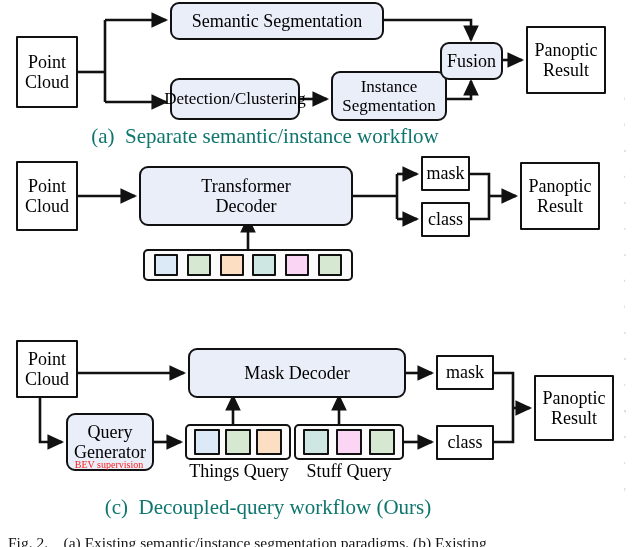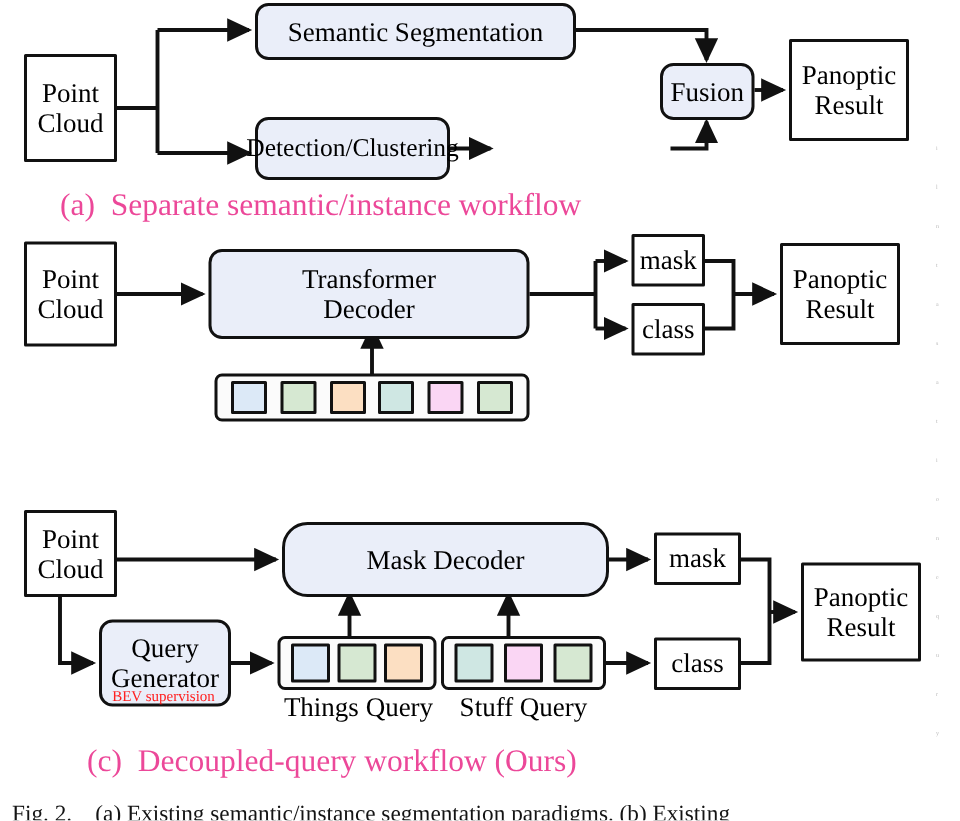--- a/index.html
+++ b/index.html
@@ -60,23 +60,23 @@
   }
   .qcell {
     box-sizing: border-box;
     border: 2.5px solid #111111;
     border-radius: 1px;
   }
 
   
   .caption {
     position: absolute;
-    text-align: left;
-    white-space: pre;
-    color: #ec4899;
+    text-align: center;
+    white-space: pre;
+    color: #0f766e;
   }
   .sublabel {
     position: absolute;
     text-align: center;
     white-space: pre;
     color: #000;
   }
   .redlabel {
     position: absolute;
     text-align: center;
@@ -181,20 +181,22 @@
     </g>
   </svg>
 
   <div class="node sq" style="left:16px;top:36px;width:62px;height:72px;font-size:18px;">Point
 Cloud</div>
 
   <div class="node round fill" style="left:170px;top:2px;width:214px;height:38px;font-size:18px;">Semantic Segmentation</div>
 
   <div class="node round fill" style="left:170px;top:78px;width:130px;height:42px;font-size:17px;">Detection/Clustering</div>
 
+  <div class="node round fill" style="left:331px;top:71px;width:116px;height:50px;font-size:17px;">Instance
+Segmentation</div>
 
   <div class="node round fill" style="left:440px;top:42px;width:63px;height:38px;font-size:18px;text-align:center;">Fusion</div>
 
   <div class="node sq" style="left:526px;top:26px;width:80px;height:68px;font-size:18px;">Panoptic
 Result</div>
 
   <div class="caption" style="left:40px;top:124px;width:450px;font-size:21px;">(a)  Separate semantic/instance workflow</div>
 
   <div class="node sq" style="left:16px;top:161px;width:62px;height:70px;font-size:18px;">Point
 Cloud</div>
@@ -219,21 +221,21 @@
   </div>
 
 
 
   <div class="node sq" style="left:16px;top:340px;width:62px;height:58px;font-size:18px;">Point
 Cloud</div>
 
   <div class="node round fill" style="left:66px;top:413px;width:88px;height:58px;font-size:18px;">Query
 Generator</div>
 
-  <div class="node round fill" style="left:188px;top:348px;width:218px;height:50px;font-size:18px;border-radius:17px;">Mask Decoder</div>
+  <div class="node round fill" style="left:188px;top:348px;width:218px;height:50px;font-size:18px;">Mask Decoder</div>
 
   <div class="node sq" style="left:436px;top:355px;width:58px;height:35px;font-size:18px;">mask</div>
 
   <div class="node sq" style="left:436px;top:425px;width:58px;height:35px;font-size:18px;">class</div>
 
   <div class="node sq" style="left:534px;top:375px;width:80px;height:66px;font-size:18px;">Panoptic
 Result</div>
 
   <div class="qstrip" style="left:185px;top:424px;width:106px;height:36px;padding:0 4px;">
     <div class="qcell" style="width:26px;height:26px;background:#dce9f7;"></div>

